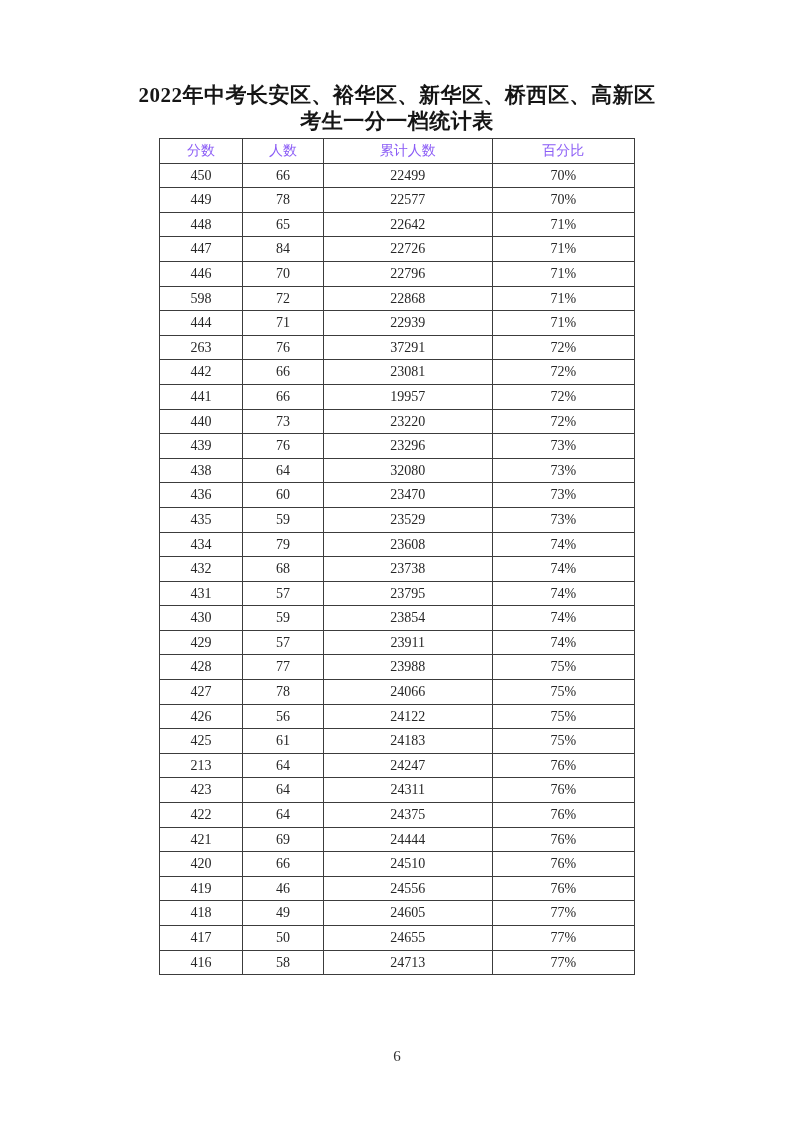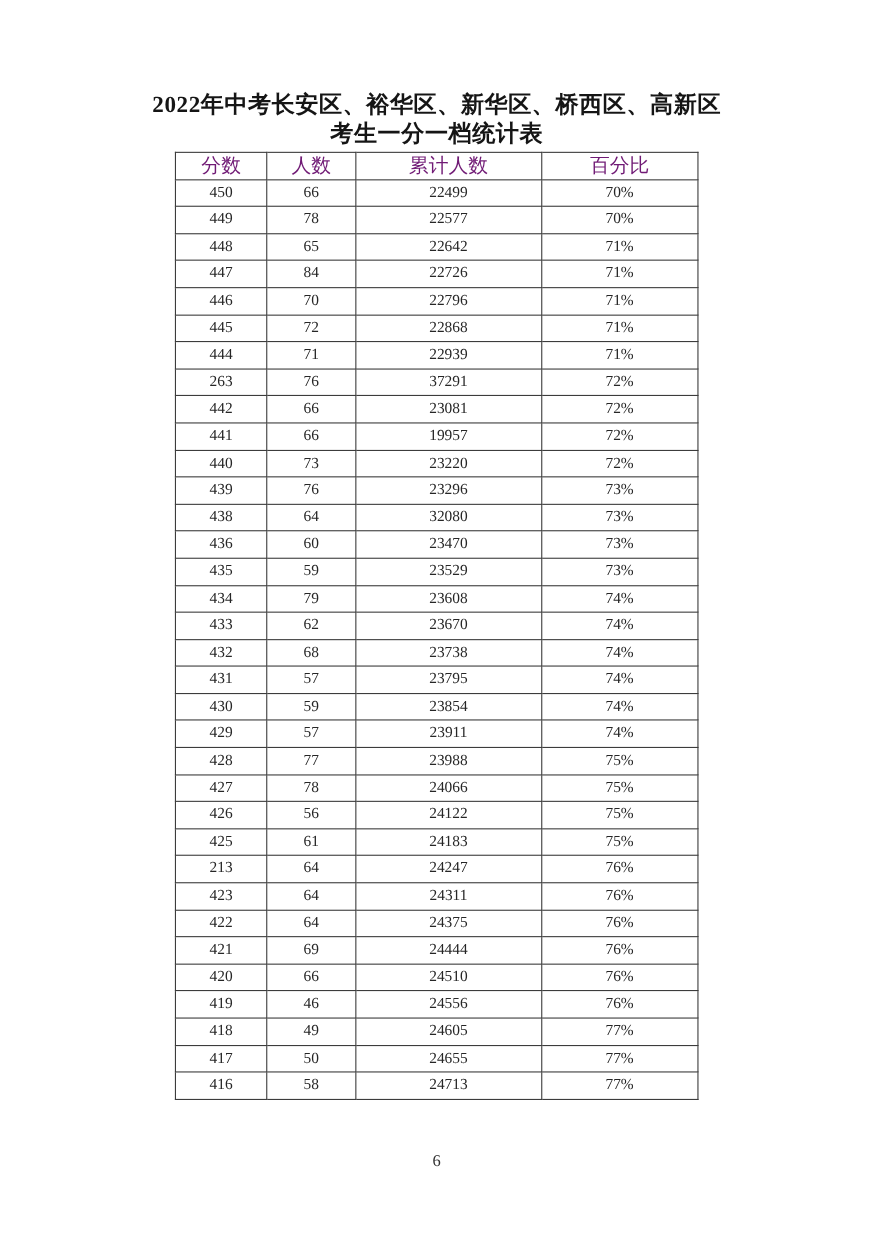--- a/index.html
+++ b/index.html
@@ -41,22 +41,22 @@
     text-align: center;
     vertical-align: middle;
     height: 23.6px;
     line-height: 23.6px;
     padding: 0;
     font-weight: normal;
     overflow: hidden;
     white-space: nowrap;
   }
   table.score-table th {
-    font-size: 18px;
-    color: #701a75;
+    font-size: 14px;
+    color: #8b5cf6;
   }
   col.c1 { width: 17.5%; }
   col.c2 { width: 17%; }
   col.c3 { width: 35.5%; }
   col.c4 { width: 30%; }
   .page-number {
     position: absolute;
     left: 0;
     right: 0;
     top: 1048px;
@@ -115,21 +115,21 @@
           <td>22726</td>
           <td>71%</td>
         </tr>
         <tr>
           <td>446</td>
           <td>70</td>
           <td>22796</td>
           <td>71%</td>
         </tr>
         <tr>
-          <td>445</td>
+          <td>598</td>
           <td>72</td>
           <td>22868</td>
           <td>71%</td>
         </tr>
         <tr>
           <td>444</td>
           <td>71</td>
           <td>22939</td>
           <td>71%</td>
         </tr>
@@ -178,26 +178,20 @@
         <tr>
           <td>435</td>
           <td>59</td>
           <td>23529</td>
           <td>73%</td>
         </tr>
         <tr>
           <td>434</td>
           <td>79</td>
           <td>23608</td>
-          <td>74%</td>
-        </tr>
-        <tr>
-          <td>433</td>
-          <td>62</td>
-          <td>23670</td>
           <td>74%</td>
         </tr>
         <tr>
           <td>432</td>
           <td>68</td>
           <td>23738</td>
           <td>74%</td>
         </tr>
         <tr>
           <td>431</td>

